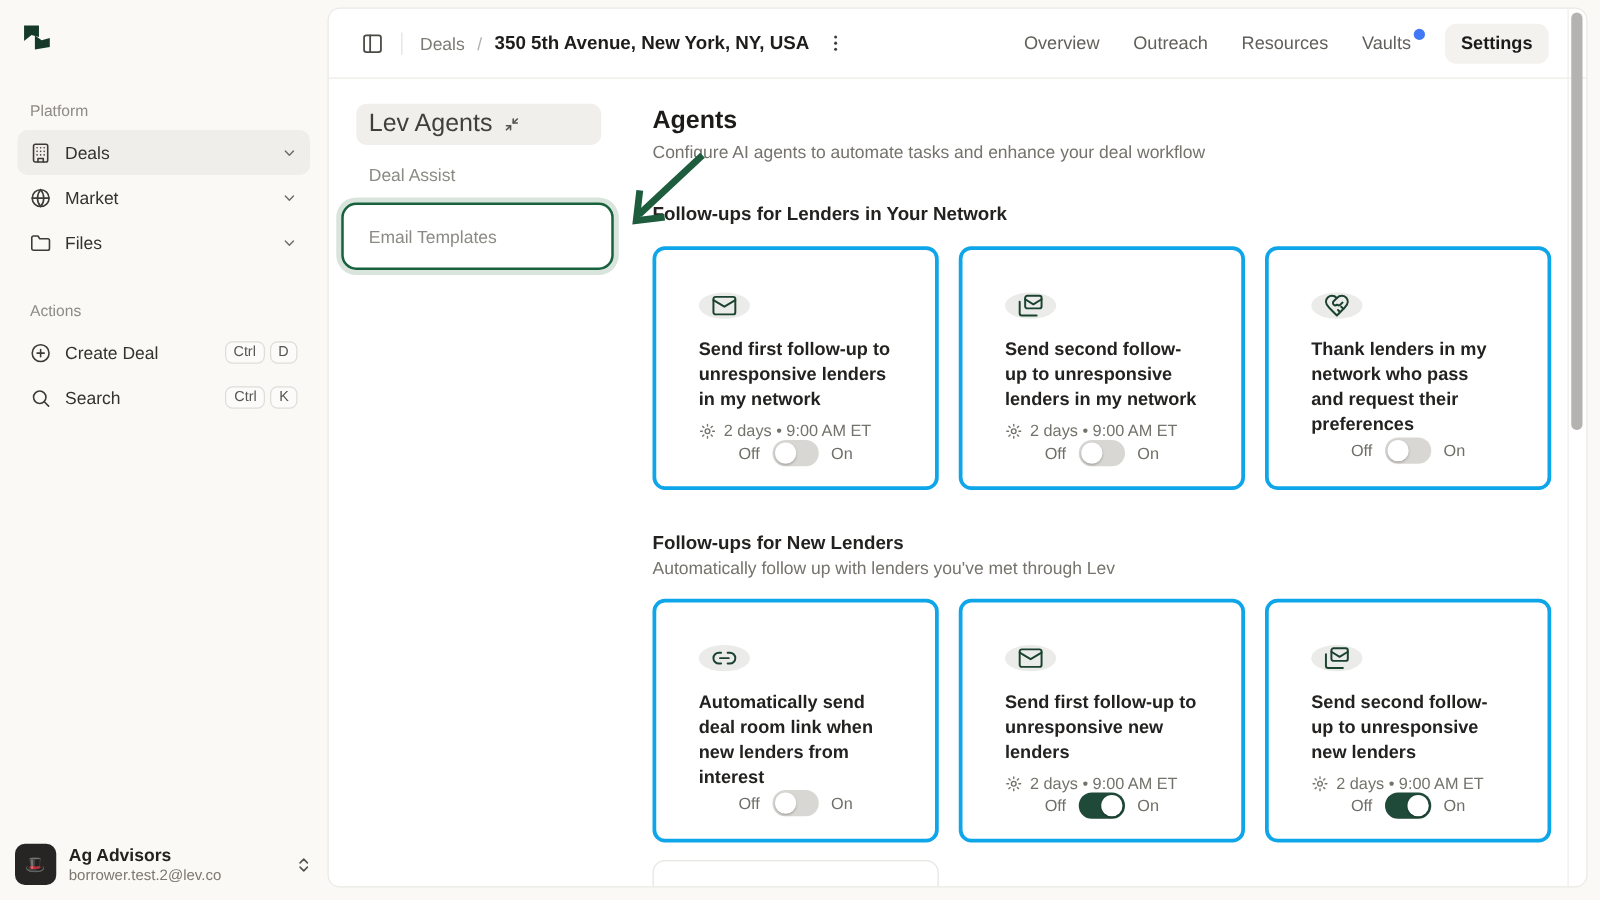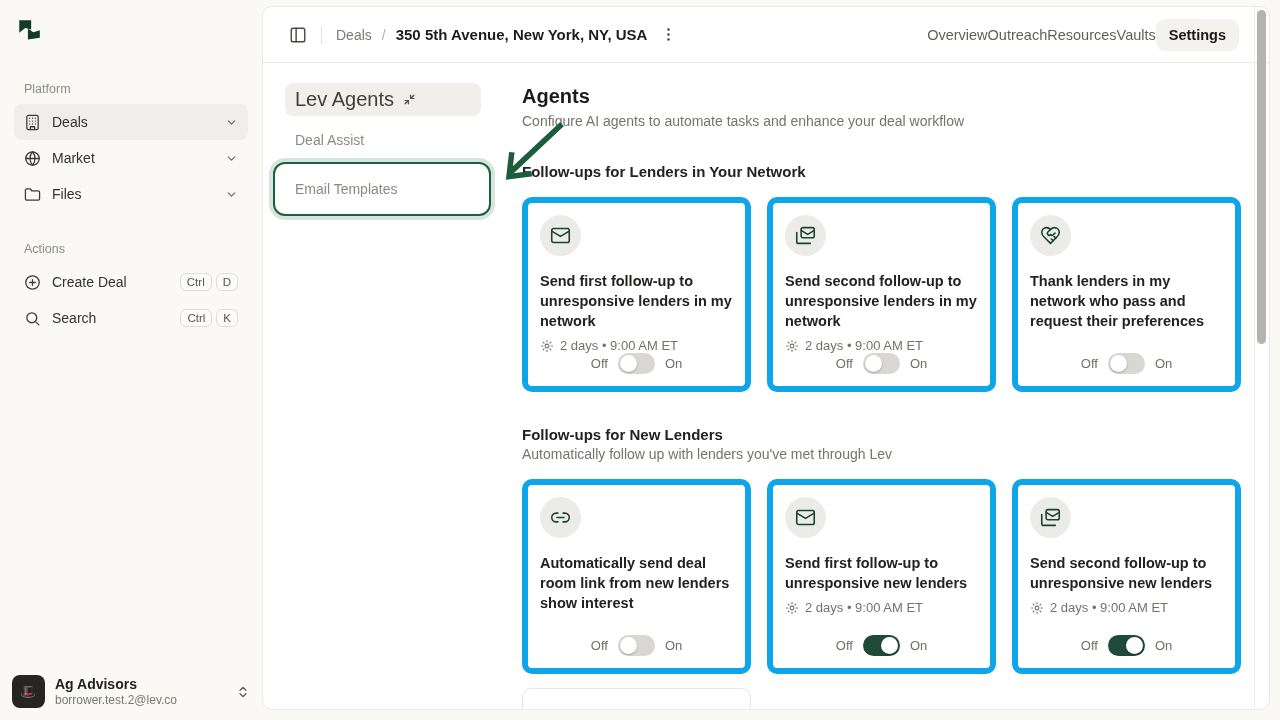--- a/index.html
+++ b/index.html
@@ -32,21 +32,21 @@
   
   .panel { position:absolute; left:262px; top:6px; width:1008px; height:704px;
     background:#ffffff; border:1px solid #ebe9e5; border-radius:10px; overflow:hidden; }
   .panel-header { height:56px; border-bottom:1px solid #edebe7; display:flex; align-items:center; padding:0 30px 0 26px; }
   .hicon { width:18px; height:18px; color:#4a4944; cursor:pointer; }
   .hdivider { width:1px; height:18px; background:#e3e1dd; margin:0 14px; }
   .crumb-root { font-size:14px; color:#7b7a74; cursor:pointer; }
   .crumb-sep { font-size:14px; color:#b1b0aa; margin:0 10px; }
   .crumb-current { font-size:15px; font-weight:600; color:#1e1d1b; }
   .dots { width:17px; height:17px; color:#3f3e3a; margin-left:13px; cursor:pointer; }
-  .top-nav { margin-left:auto; display:flex; align-items:center; }
+  .top-nav { margin-left:auto; display:flex; align-items:center; gap:27px; }
   .nav-link { font-size:14.5px; color:#615f59; font-weight:500; cursor:pointer; position:relative; }
   .nav-dot { position:absolute; top:-4px; right:-11px; width:9px; height:9px; border-radius:50%; background:#4277f5; }
   .nav-link.pill { background:#f4f2ef; color:#1a1a18; font-weight:700; padding:8px 13px; border-radius:9px; }
 
   .panel-body { display:flex; height:647px; }
 
   
   .subnav { width:259px; flex:0 0 auto; padding:20px 14px 0 22px; }
   .subnav-top { display:flex; align-items:center; height:33px; background:#f1efec; border-radius:8px; padding:0 10px; cursor:pointer; width:196px; }
   .subnav-top .label { font-size:20px; color:#403f39; }
@@ -57,21 +57,21 @@
     box-shadow:0 0 0 4px #d9e4dd; display:flex; align-items:center; padding-left:20px; background:#fff; }
   .focus-box .subnav-item { padding:0; }
 
   
   .content { flex:1; padding:22px 0 0 0; position:relative; }
   .page-title { font-size:20px; font-weight:700; color:#1c1b19; }
   .page-sub { font-size:14px; color:#75736c; margin-top:5px; }
   .sec-head { font-size:15px; font-weight:700; color:#232220; margin-top:34px; }
   .sec-desc { font-size:14px; color:#75736c; margin-top:3px; }
   .card-row { display:flex; gap:16px; margin-top:17px; }
-  .card { width:229px; height:195px; border:6px solid #0ea5e9; border-radius:10px; padding:12px; display:flex; flex-direction:column; background:#fff; }
+  .card { width:229px; height:195px; border:3px solid #0ea5e9; border-radius:10px; padding:34px; display:flex; flex-direction:column; background:#fff; }
   .icon-circle { width:41px; height:41px; border-radius:50%; background:#ebece9; display:flex; align-items:center; justify-content:center; color:#1b422f; }
   .icon-circle svg { width:21px; height:21px; }
   .card-title { font-size:14.5px; font-weight:700; color:#232220; line-height:1.38; margin-top:15px; }
   .card-sched { display:flex; align-items:center; gap:6px; font-size:13px; color:#73726b; margin-top:7px; }
   .card-sched svg { width:14px; height:14px; }
   .toggle-row { margin-top:auto; display:flex; align-items:center; justify-content:center; gap:10px; font-size:13px; color:#6f6e68; }
   .toggle { width:37px; height:21px; border-radius:11px; background:#d9d7d3; border:none; position:relative; cursor:pointer; flex:0 0 auto; }
   .toggle .knob { position:absolute; top:2px; left:2px; width:17px; height:17px; border-radius:50%; background:#fff; box-shadow:0 1px 2px rgba(0,0,0,.25); transition:left .1s; }
   .toggle.on { background:#1f4938; }
   .toggle.on .knob { left:18px; }
@@ -288,21 +288,21 @@
       <div class="card-row">
 
         <div class="card">
           <div class="icon-circle">
             <svg viewBox="0 0 24 24" fill="none" stroke="currentColor" stroke-width="1.8" stroke-linecap="round" stroke-linejoin="round">
                 <path d="M9 17H7A5 5 0 0 1 7 7h2"></path>
                 <path d="M15 7h2a5 5 0 1 1 0 10h-2"></path>
                 <path d="M8 12h8"></path>
               </svg>
           </div>
-          <div class="card-title">Automatically send deal room link from new lenders show interest</div>
+          <div class="card-title">Automatically send deal room link when new lenders from interest</div>
           <div class="toggle-row">
             <span>Off</span>
             <button class="toggle">
                 <span class="knob"></span>
               </button>
             <span>On</span>
           </div>
         </div>
 
         <div class="card">

